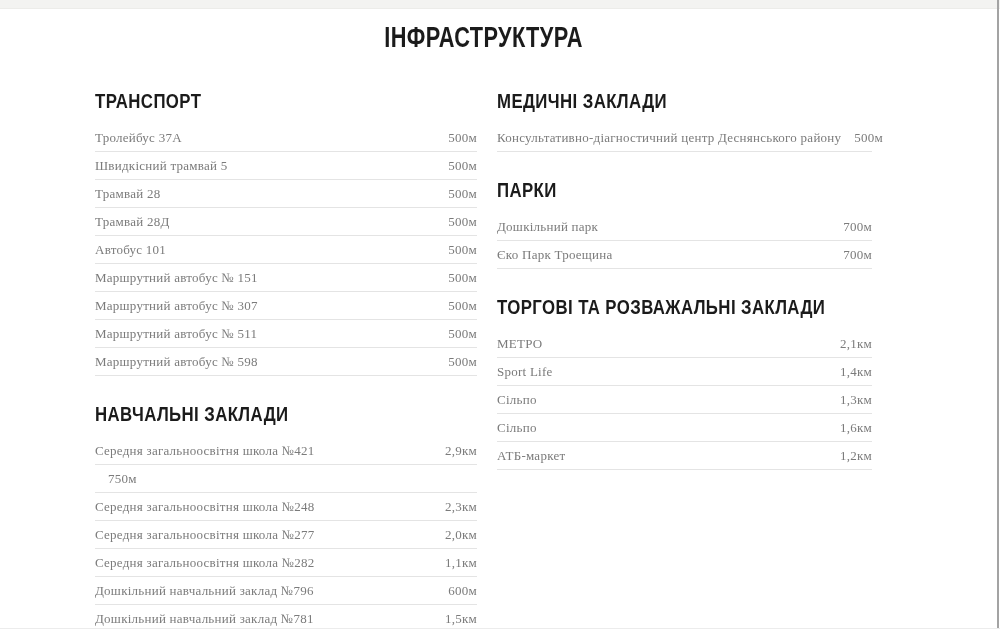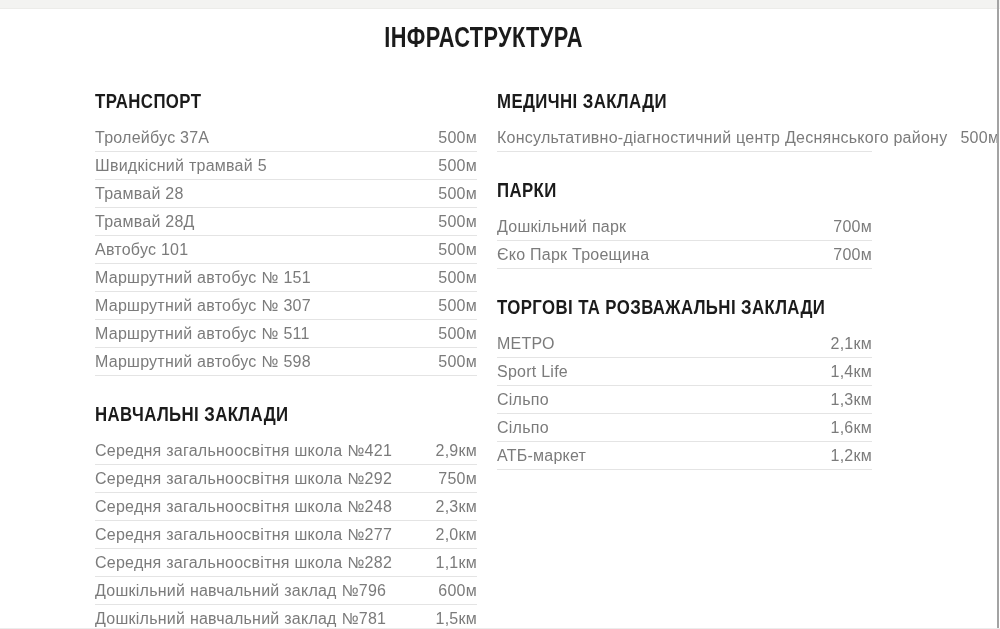--- a/index.html
+++ b/index.html
@@ -69,25 +69,26 @@
     margin-bottom: 12px;
   }
   .row {
     display: flex;
     justify-content: space-between;
     align-items: center;
     height: 28px;
     border-bottom: 1px solid var(--divider-color);
   }
   .row-label, .row-value {
-    font-size: 16px;
+    font-size: 13px;
     letter-spacing: 0.25px;
     color: var(--row-text-color);
     white-space: nowrap;
     line-height: 28px;
+    font-family: Liberation Serif, serif;
   }
   .row-value { margin-left: 13px; }
 </style>
 </head>
 <body>
 
 <div class="top-band"></div>
 
 <div class="content">
   <h1 class="page-title">ІНФРАСТРУКТУРА</h1>
@@ -136,21 +137,20 @@
           </div>
         </section>
         <section class="section">
           <h2 class="section-heading">НАВЧАЛЬНІ ЗАКЛАДИ</h2>
           <div class="rows">
             <div class="row">
               <span class="row-label">Середня загальноосвітня школа №421</span>
               <span class="row-value">2,9км</span>
             </div>
             <div class="row">
-              <span class="row-label">Середня загальноосвітня школа №292</span>
               <span class="row-value">750м</span>
             </div>
             <div class="row">
               <span class="row-label">Середня загальноосвітня школа №248</span>
               <span class="row-value">2,3км</span>
             </div>
             <div class="row">
               <span class="row-label">Середня загальноосвітня школа №277</span>
               <span class="row-value">2,0км</span>
             </div>

